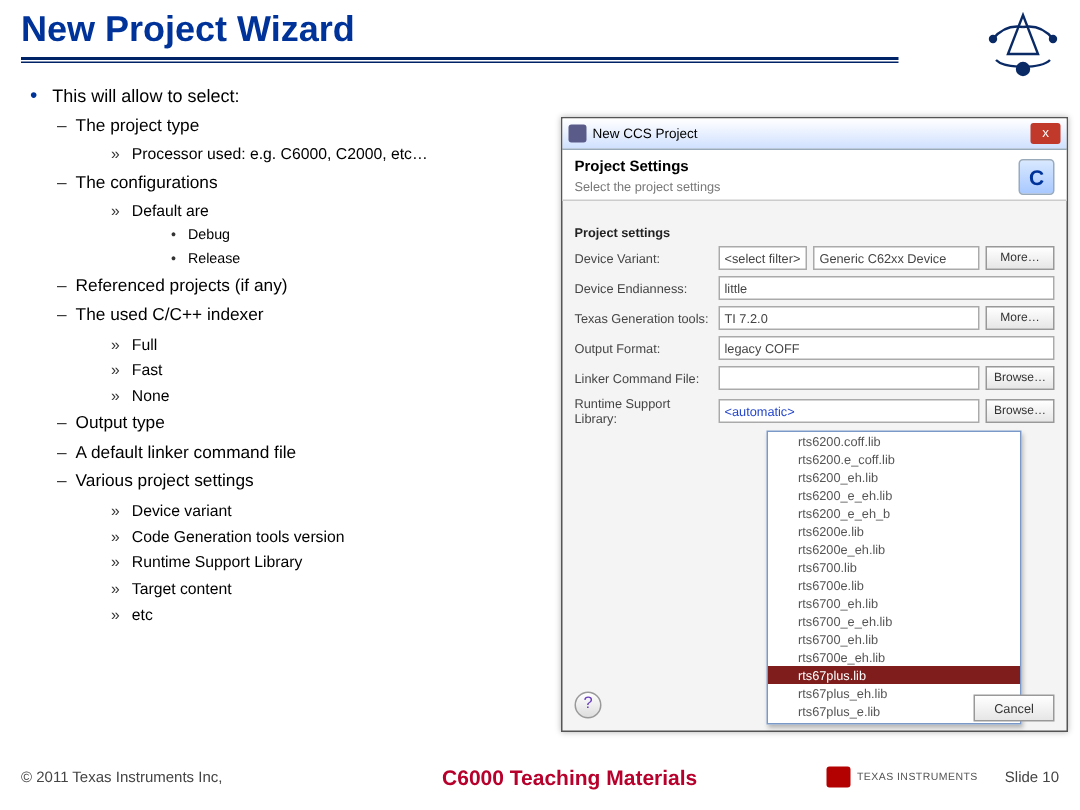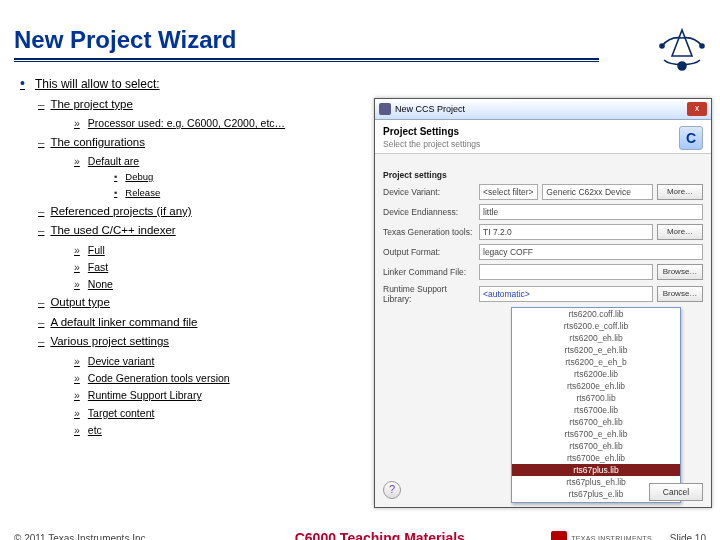--- a/index.html
+++ b/index.html
@@ -12,21 +12,20 @@
     overflow: hidden;
   }
   .slide {
     width: 720px;
     height: 540px;
     position: relative;
     box-sizing: border-box;
   }
   .title-bar {
     padding: 6px 0 0 14px;
-    margin-top: 20px;
   }
   .title {
     color: #003399;
     font-weight: bold;
     font-size: 24px;
     margin: 0 0 4px 0;
   }
   .title-rules {
     margin-top: 2px;
     width: 585px;
@@ -40,21 +39,20 @@
     right: 14px;
     width: 48px;
     height: 48px;
   }
   .content {
     padding: 10px 14px 0 14px;
     font-size: 11.5px;
     color: #000;
     line-height: 1.35;
     width: 360px;
-    text-decoration: underline;
   }
   .lvl0 { margin: 2px 0; padding-left: 6px; font-size: 12px; }
   .lvl1 { margin: 4px 0; padding-left: 24px; font-size: 11.5px; }
   .lvl2 { margin: 3px 0; padding-left: 60px; font-size: 10.5px; }
   .lvl3 { margin: 3px 0; padding-left: 100px; font-size: 9.5px; }
   .b0::before { content: "•"; color:#003399; margin-right:10px; font-size:14px; }
   .b1::before { content: "–"; color:#333; margin-right:6px; }
   .b2::before { content: "»"; color:#333; margin-right:8px; }
   .b3::before { content: "•"; color:#333; margin-right:8px; }
   .footer {
@@ -128,21 +126,21 @@
   .dlg-row .fld { flex:1; height:14px; background:#fff; border:1px solid #aaa; font-size:8.5px; line-height:14px; padding:0 3px; color:#444;}
   .dlg-row .fld.blue { color:#2244cc;}
   .dlg-row .btn { width:44px; height:14px; background:linear-gradient(#fff,#e6e6e6); border:1px solid #999; font-size:8px; text-align:center; line-height:14px; color:#333;}
   .dlg-listbox {
     position:absolute;
     top:208px; left:136px; width:168px; height:194px;
     background:#fff; border:1px solid #7a99c8;
     overflow:hidden; font-size:8.5px; color:#555;
     box-shadow: 1px 2px 3px rgba(0,0,0,.25);
   }
-  .dlg-listbox .li { padding:1px 20px; white-space:nowrap;text-align:center;}
+  .dlg-listbox .li { padding:1px 20px; white-space:nowrap;}
   .dlg-listbox .li.sel { background:#7f1d1d; color:#fff;}
   .dlg-help {
     position:absolute; bottom:8px; left:8px;
     width:16px;height:16px;border:1px solid #999;border-radius:50%;
     color:#6a3fbf; text-align:center; line-height:15px; font-size:11px;
     background:linear-gradient(#fff,#ddd);
   }
   .dlg-foot {
     position:absolute; bottom:6px; right:8px; display:flex; gap:6px;justify-content:flex-end;
   }

